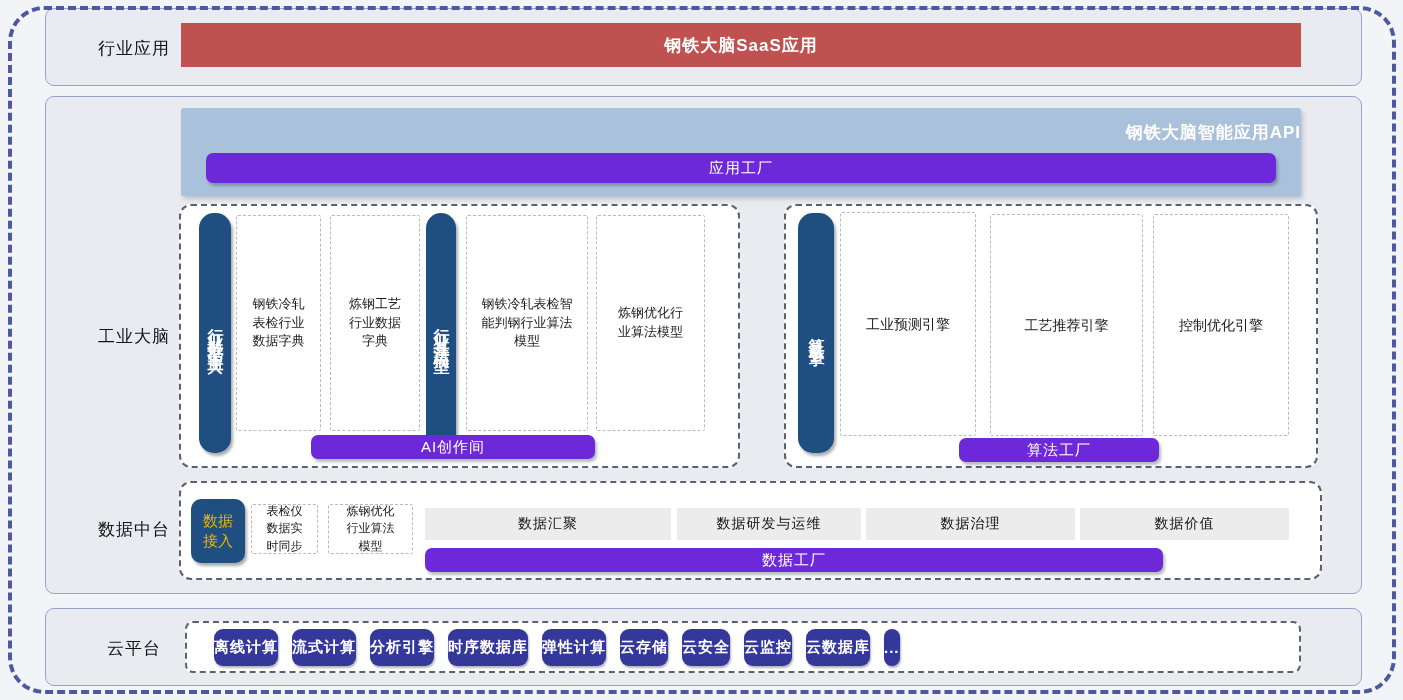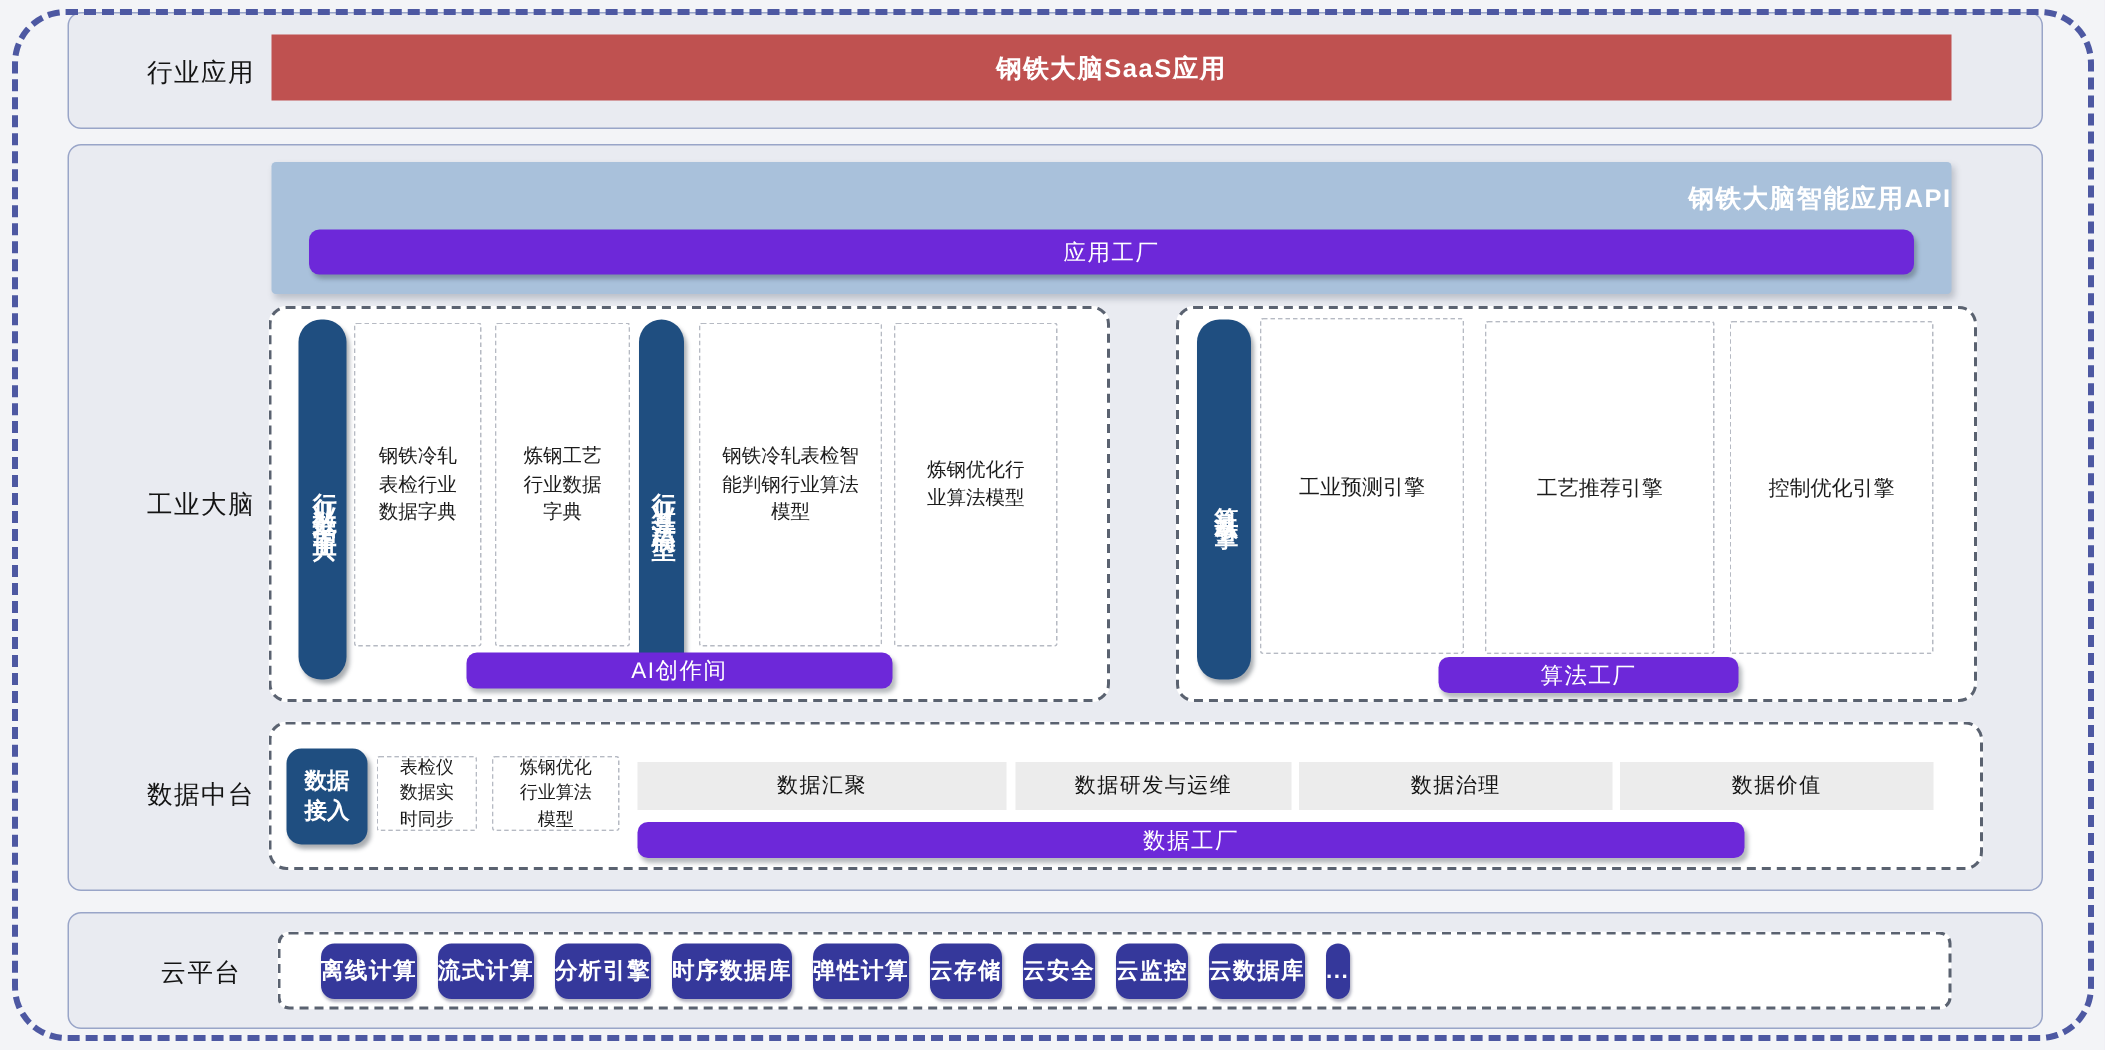--- a/index.html
+++ b/index.html
@@ -83,21 +83,21 @@
     border-radius:2px;
     display:flex;align-items:center;justify-content:center;
     text-align:center;
     font-size:13px;color:#1c1c1c;
     line-height:1.45;
   }
   .access-box{
     position:absolute;
     background:#1f4e80;
     border-radius:10px;
-    color:#ffffff;font-weight:bold;font-size:15px;
+    color:#eab308;font-weight:normal;font-size:15px;
     display:flex;align-items:center;justify-content:center;
     text-align:center;line-height:1.35;
     box-shadow:2px 3px 3px rgba(40,50,60,0.4);
   }
   .gray-box{
     position:absolute;
     background:#ececec;
     display:flex;align-items:center;justify-content:center;
     font-size:14px;color:#141414;
     letter-spacing:1px;

